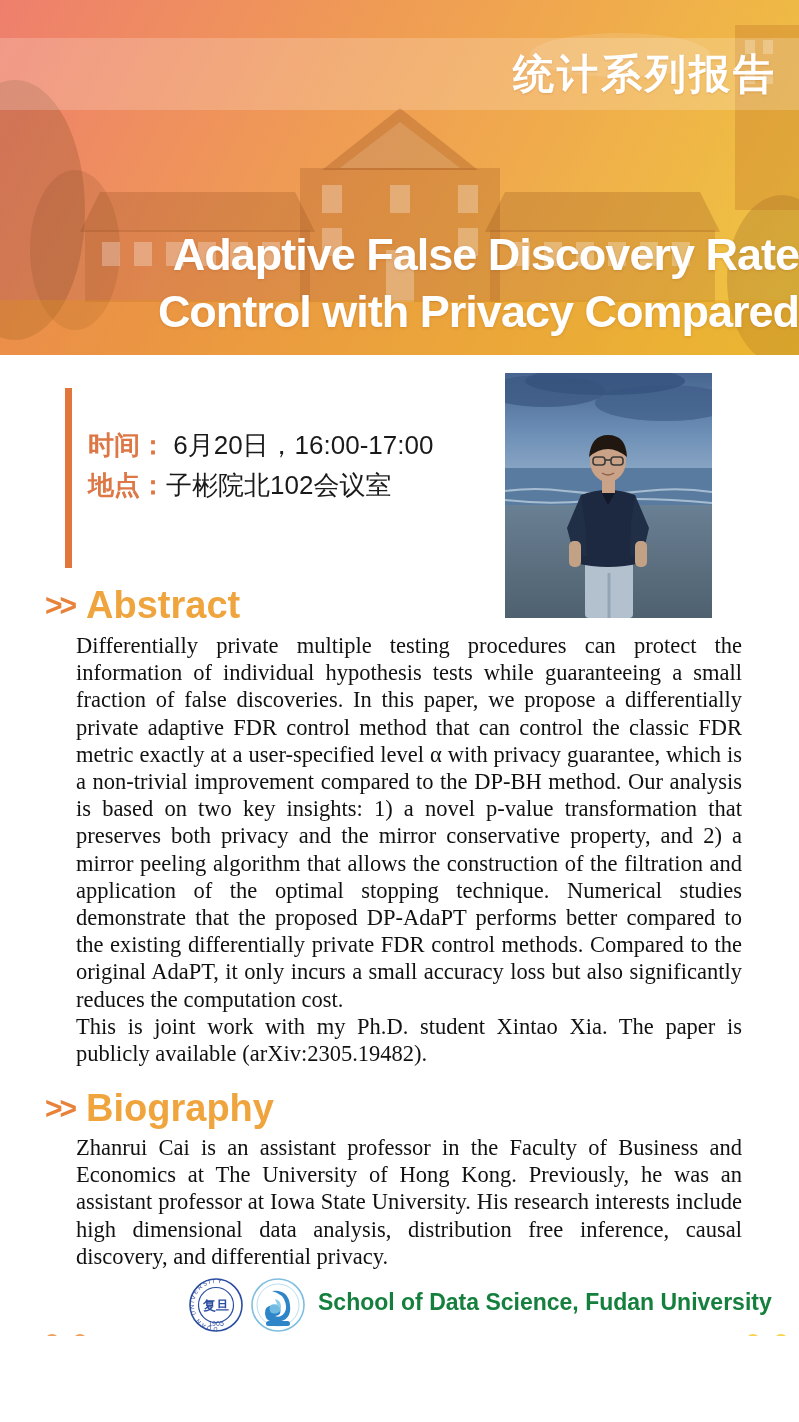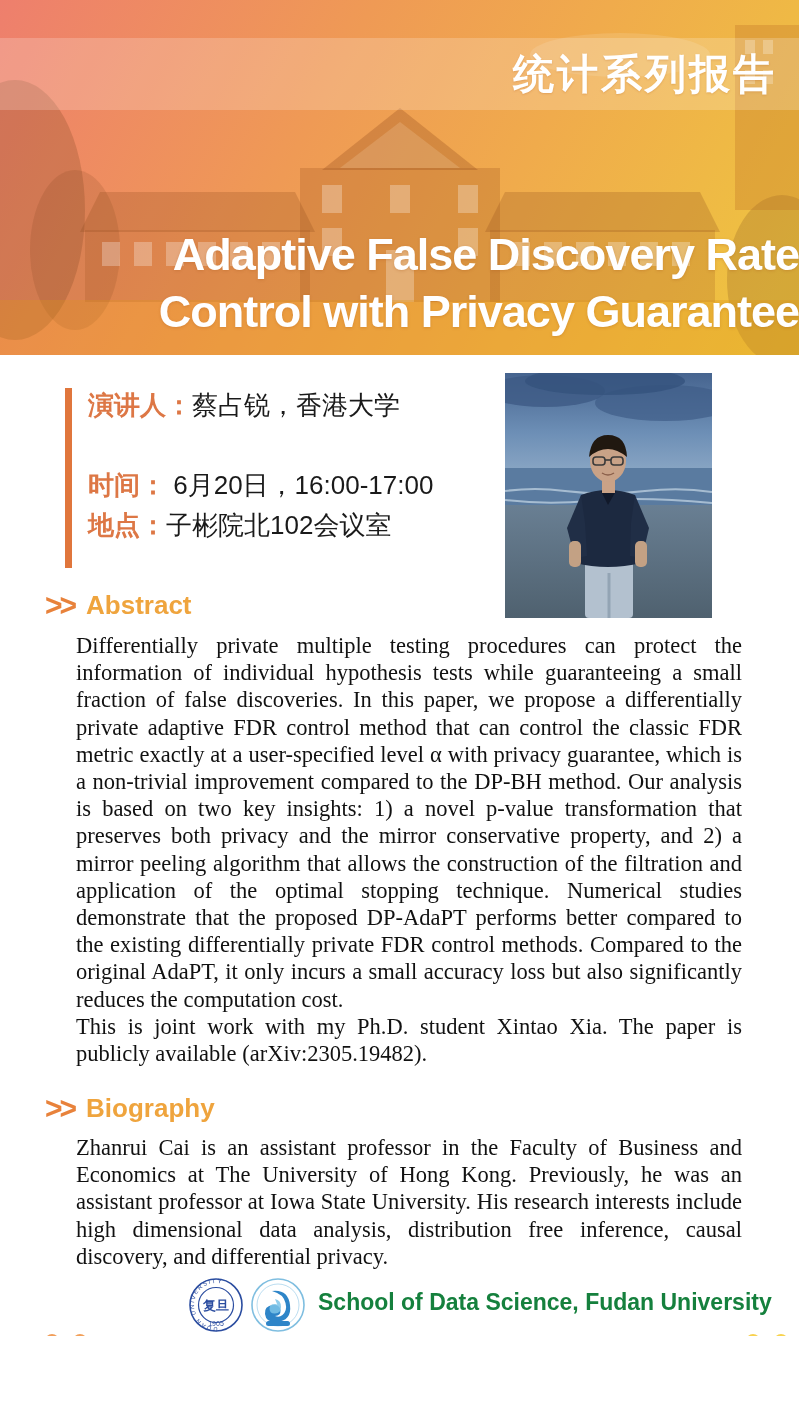--- a/index.html
+++ b/index.html
@@ -35,21 +35,21 @@
   .info-row { display:flex; align-items:baseline; height:40px; line-height:40px; font-size:26px; white-space:pre; }
   .info-label { color:#dd7745; font-weight:bold; }
   .info-value { color:#1a1a1a; font-weight:500; }
 
   
   #speaker-photo { left:505px; top:373px; width:207px; height:245px; overflow:hidden; }
 
   
   .section-heading { left:45px; height:44px; display:flex; align-items:center; gap:12px; }
   .heading-marker { color:#e8823b; font-weight:bold; font-size:30px; letter-spacing:-3px; transform:scaleY(1.05); }
-  .heading-text { color:#efa43d; font-weight:bold; font-size:26px; letter-spacing:0px; }
+  .heading-text { color:#efa43d; font-weight:bold; font-size:38px; letter-spacing:0px; }
 
   
   .body-text {
     left:64px; width:678px;
     font-family:"Liberation Serif", serif;
     font-size:22.5px; line-height:27.2px; color:#111111;
     text-align:justify;
   }
   .body-text p { text-align:justify;margin-left:12px; }
   .body-text p:last-child { margin-top:0; }
@@ -116,31 +116,27 @@
       <rect x="0" y="300" width="799" height="55" fill="rgba(225,150,20,0.30)"></rect>
       <ellipse cx="620" cy="55" rx="90" ry="22" fill="rgba(255,255,255,0.12)"></ellipse>
     </svg>
 
     <div id="header-band" class="abs"></div>
 
     <div id="series-label" class="abs">统计系列报告</div>
 
     <div id="poster-title" class="abs">
       <div>Adaptive False Discovery Rate</div>
-      <div>Control with Privacy Guarantee</div>
+      <div>Control with Privacy Compared</div>
     </div>
   </div>
 
   <div id="info-bar" class="abs"></div>
 
   <div id="info-list" class="abs">
-    <div class="info-row">
-      <span class="info-label">演讲人：</span>
-      <span class="info-value">蔡占锐，香港大学</span>
-    </div>
     <div class="info-row">
     </div>
     <div class="info-row">
       <span class="info-label">时间：</span>
       <span class="info-value"> 6月20日，16:00-17:00</span>
     </div>
     <div class="info-row">
       <span class="info-label">地点：</span>
       <span class="info-value">子彬院北102会议室</span>
     </div>

